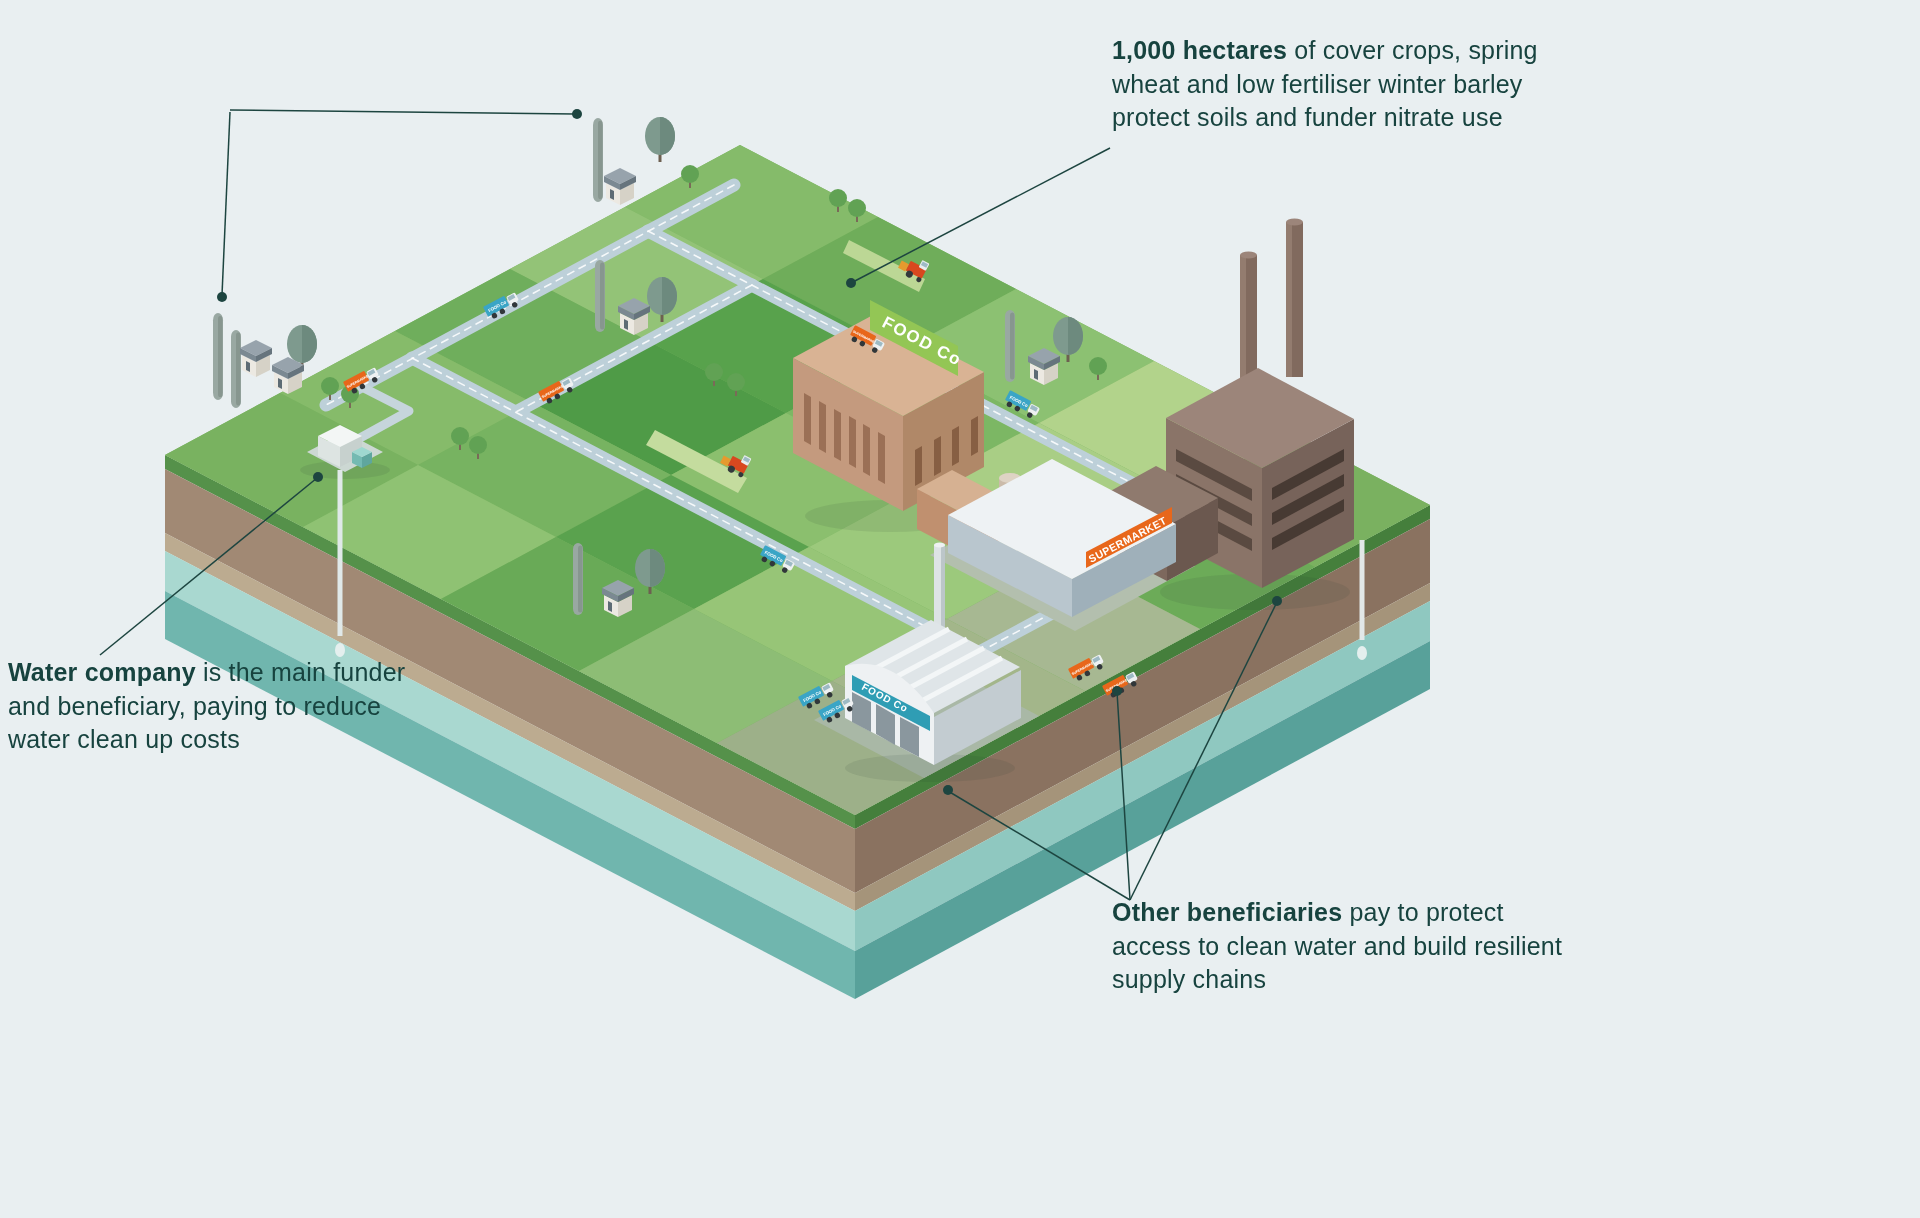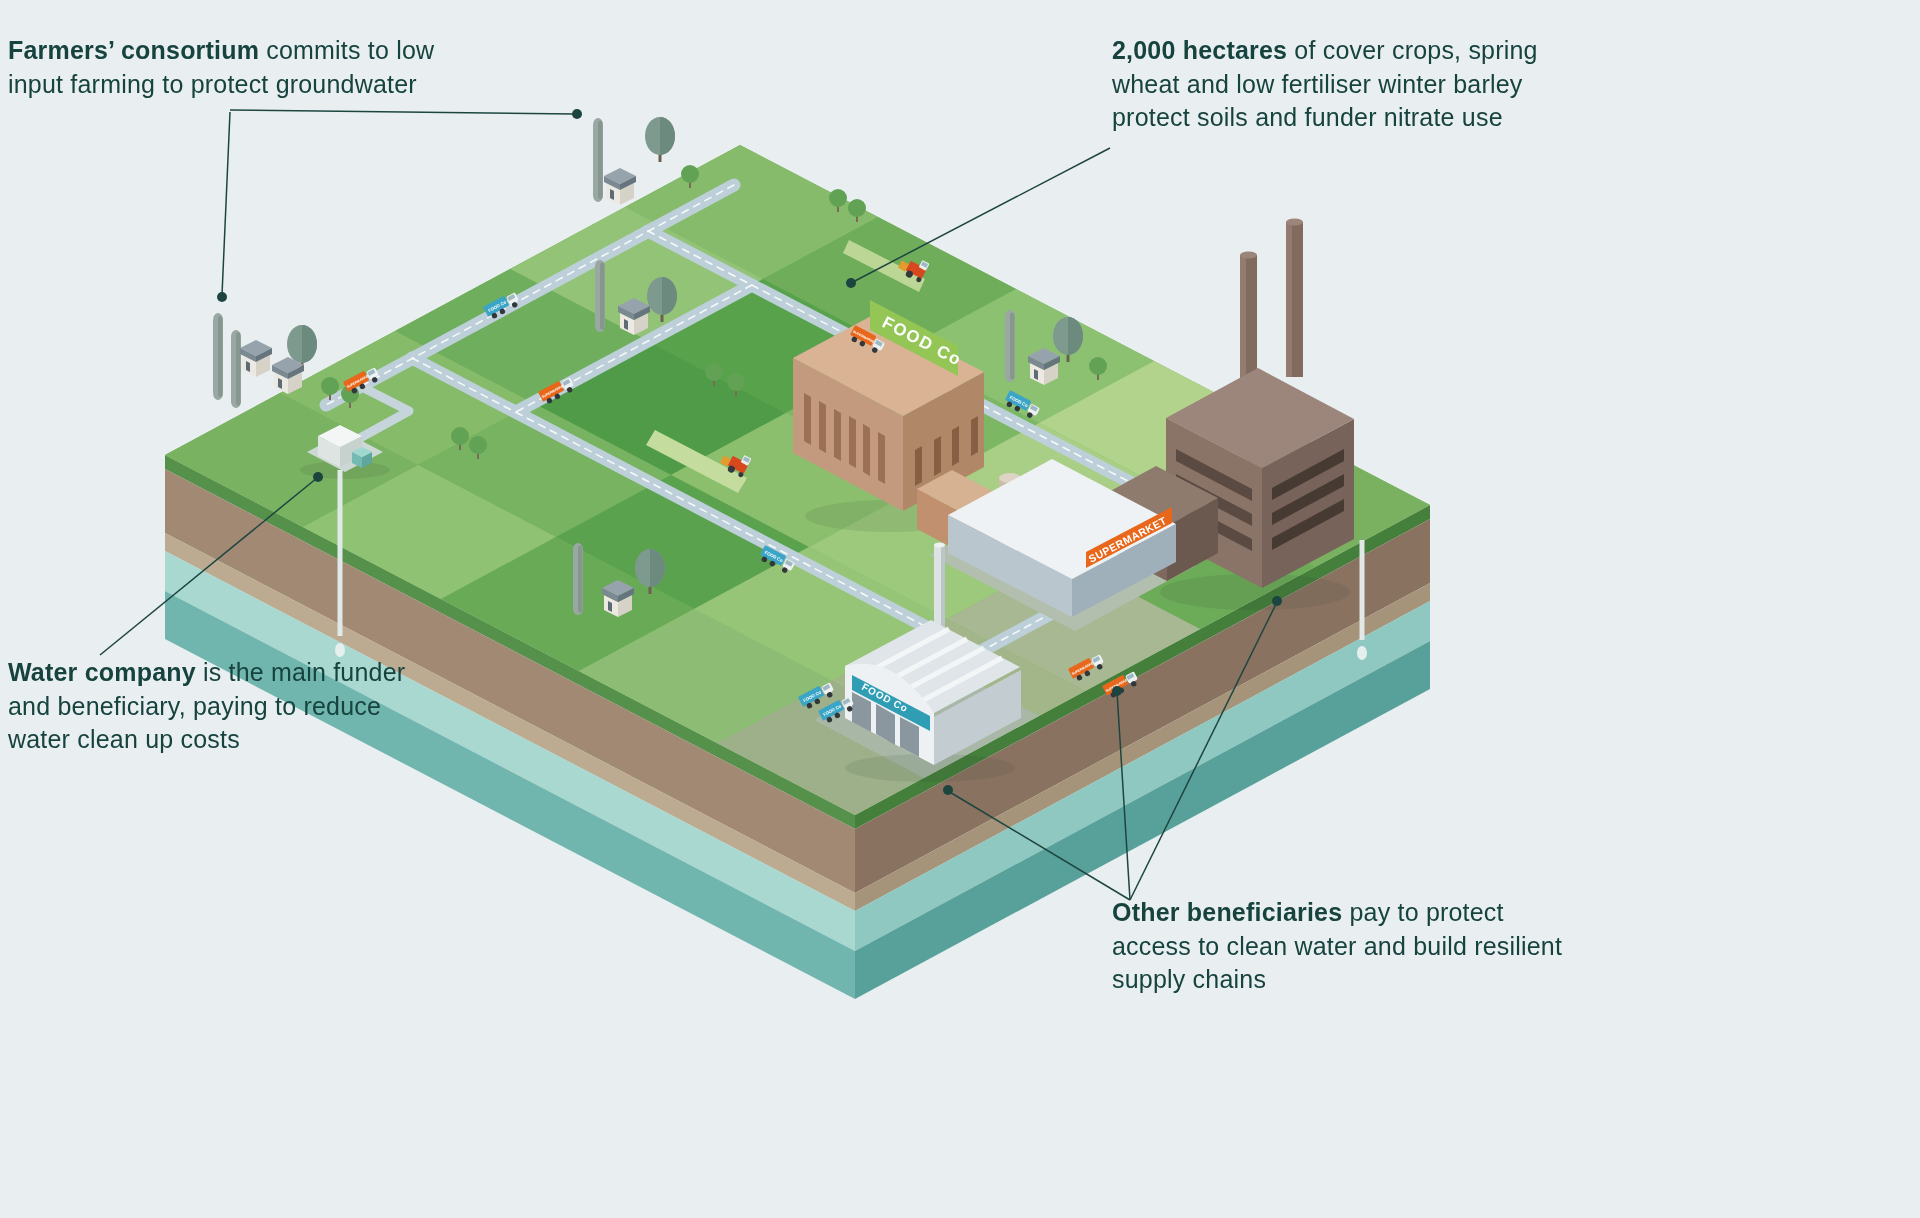--- a/index.html
+++ b/index.html
@@ -408,25 +408,22 @@
     <circle cx="222" cy="297" r="5"></circle>
     <circle cx="577" cy="114" r="5"></circle>
     <circle cx="851" cy="283" r="5"></circle>
     <circle cx="318" cy="477" r="5"></circle>
     <circle cx="948" cy="790" r="5"></circle>
     <circle cx="1117" cy="691" r="5"></circle>
     <circle cx="1277" cy="601" r="5"></circle>
   </g>
 </svg>
 
-<div class="annotation" id="ann-farmers">
-  <b>Farmers’ consortium</b><span> commits to low input farming to protect groundwater</span>
-</div>
 <div class="annotation" id="ann-hectares">
-  <b>2,000 hectares</b><span> of cover crops, spring wheat and low fertiliser winter barley protect soils and funder nitrate use</span>
+  <b>1,000 hectares</b><span> of cover crops, spring wheat and low fertiliser winter barley protect soils and funder nitrate use</span>
 </div>
 <div class="annotation" id="ann-water">
   <b>Water company</b><span> is the main funder and beneficiary, paying to reduce water clean up costs</span>
 </div>
 <div class="annotation" id="ann-other">
   <b>Other beneficiaries</b><span> pay to protect access to clean water and build resilient supply chains</span>
 </div>
 
 </div>
 

